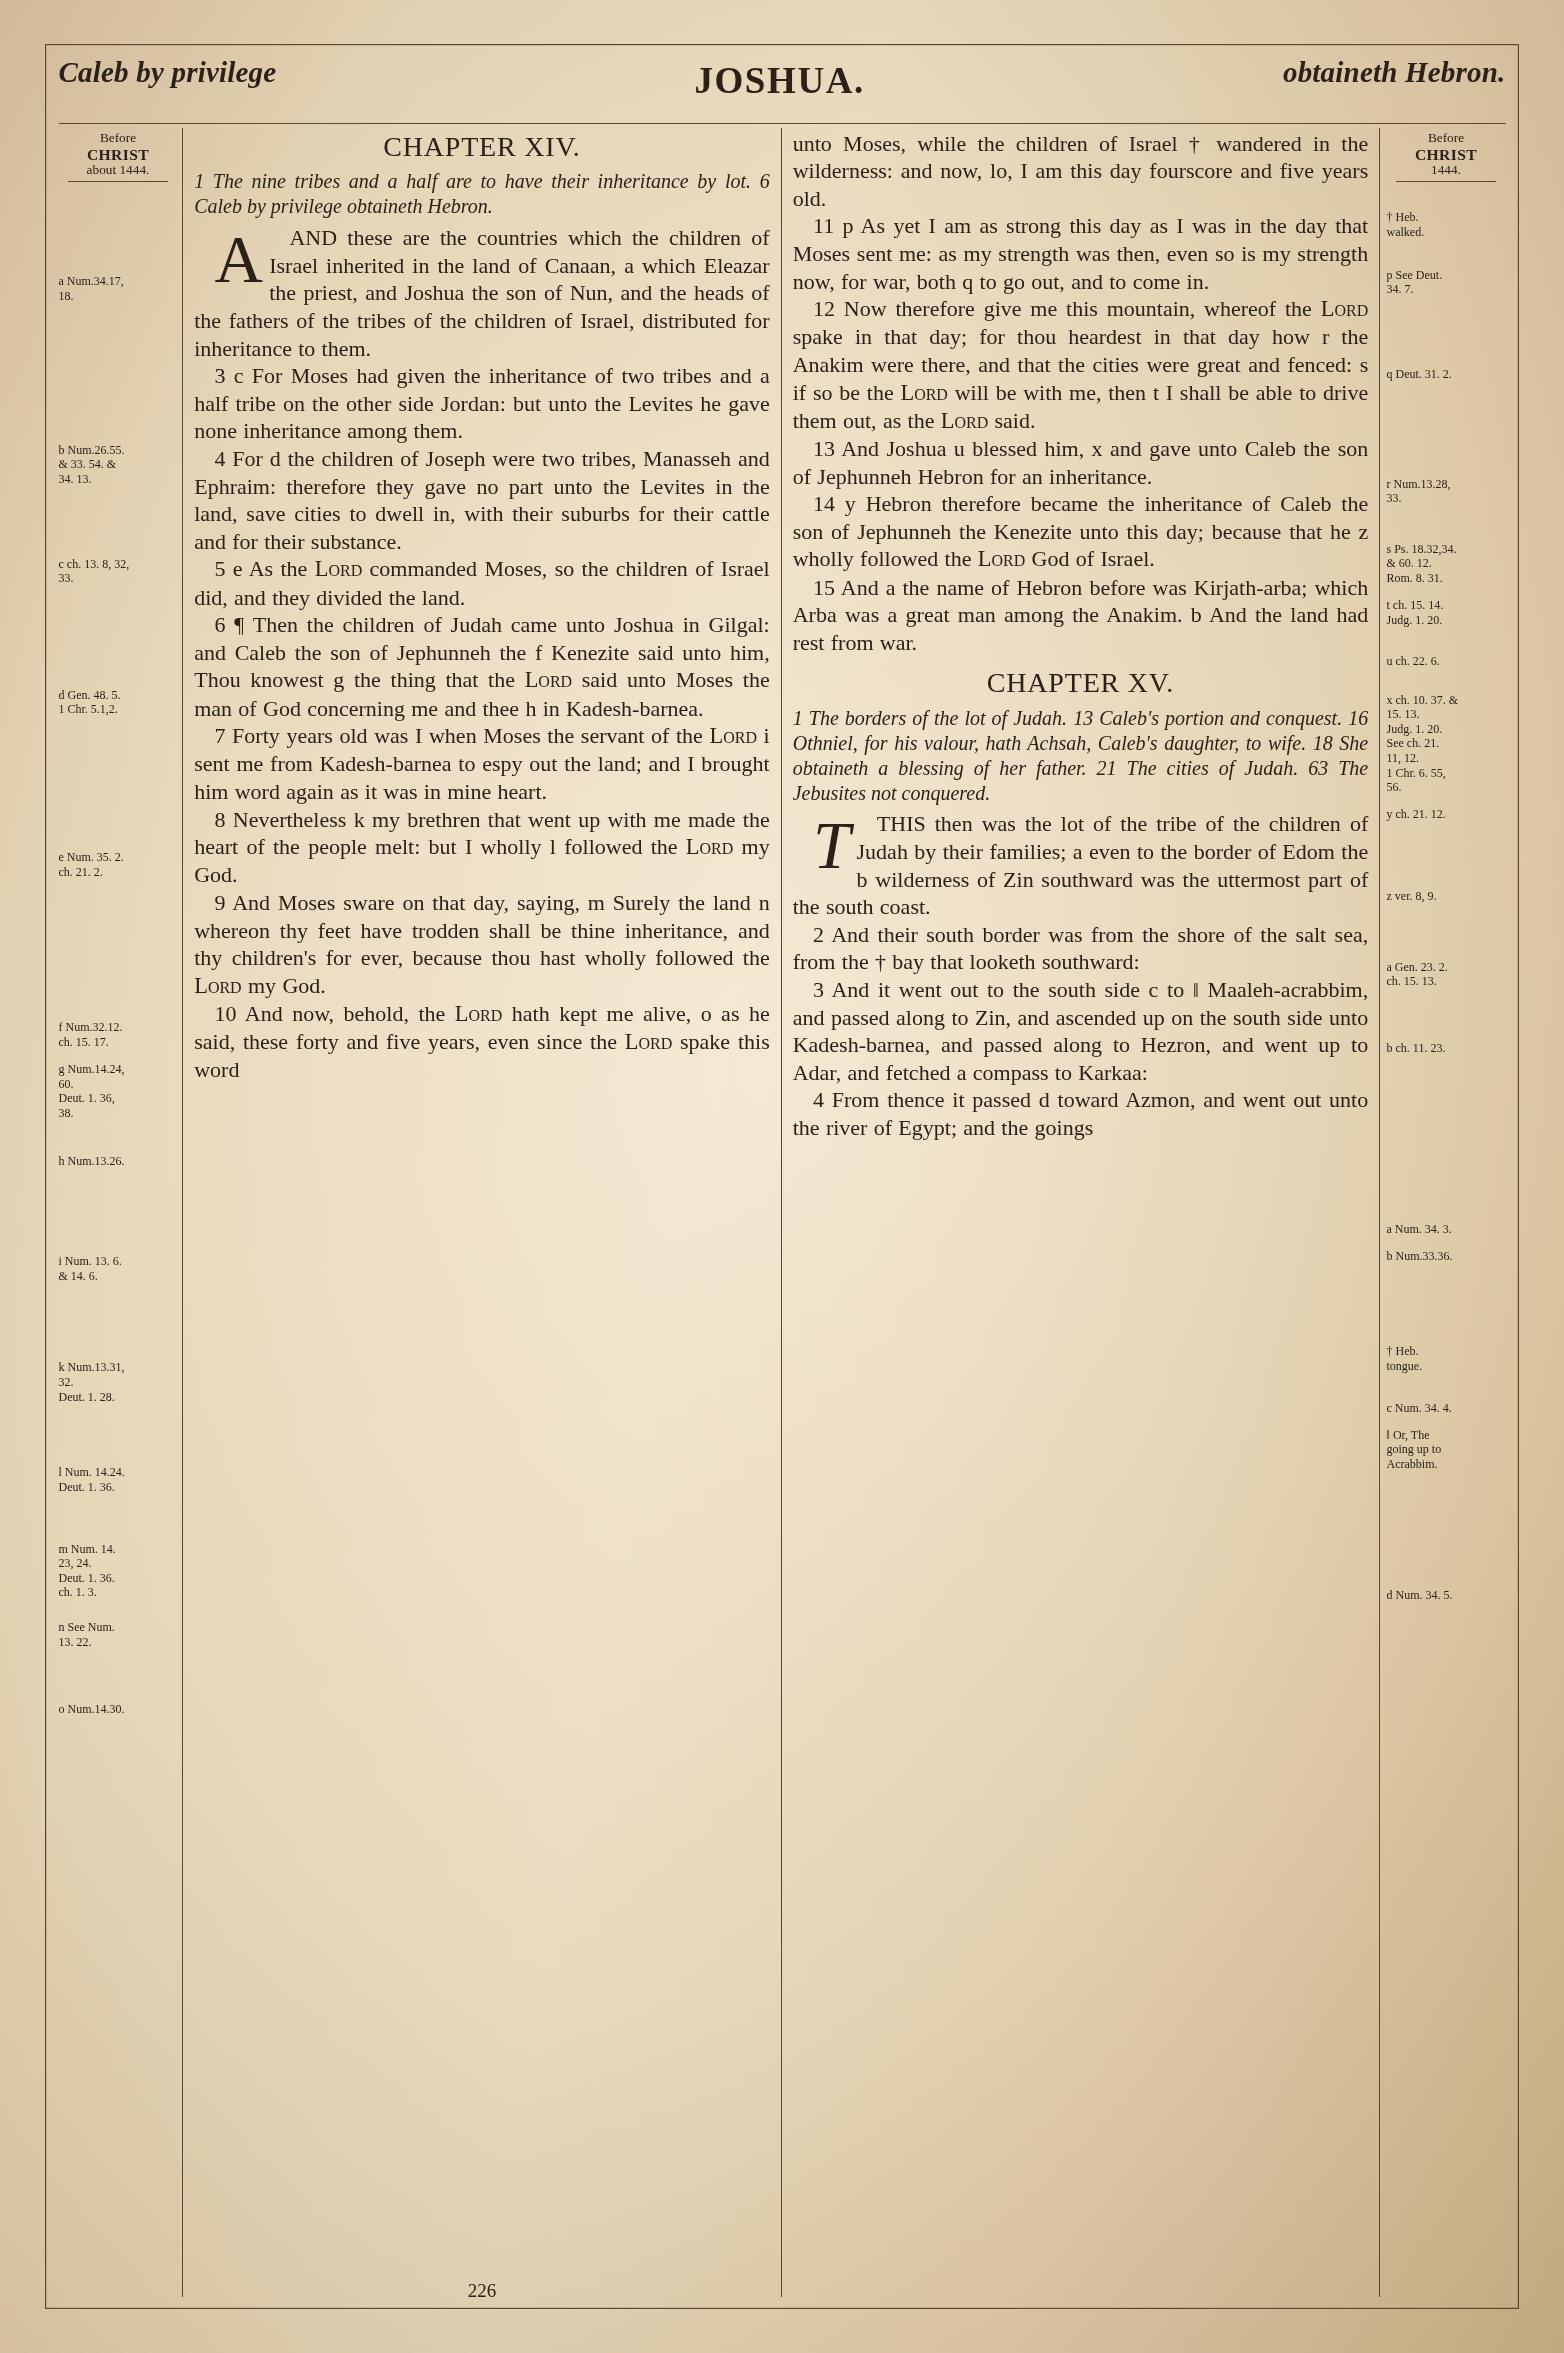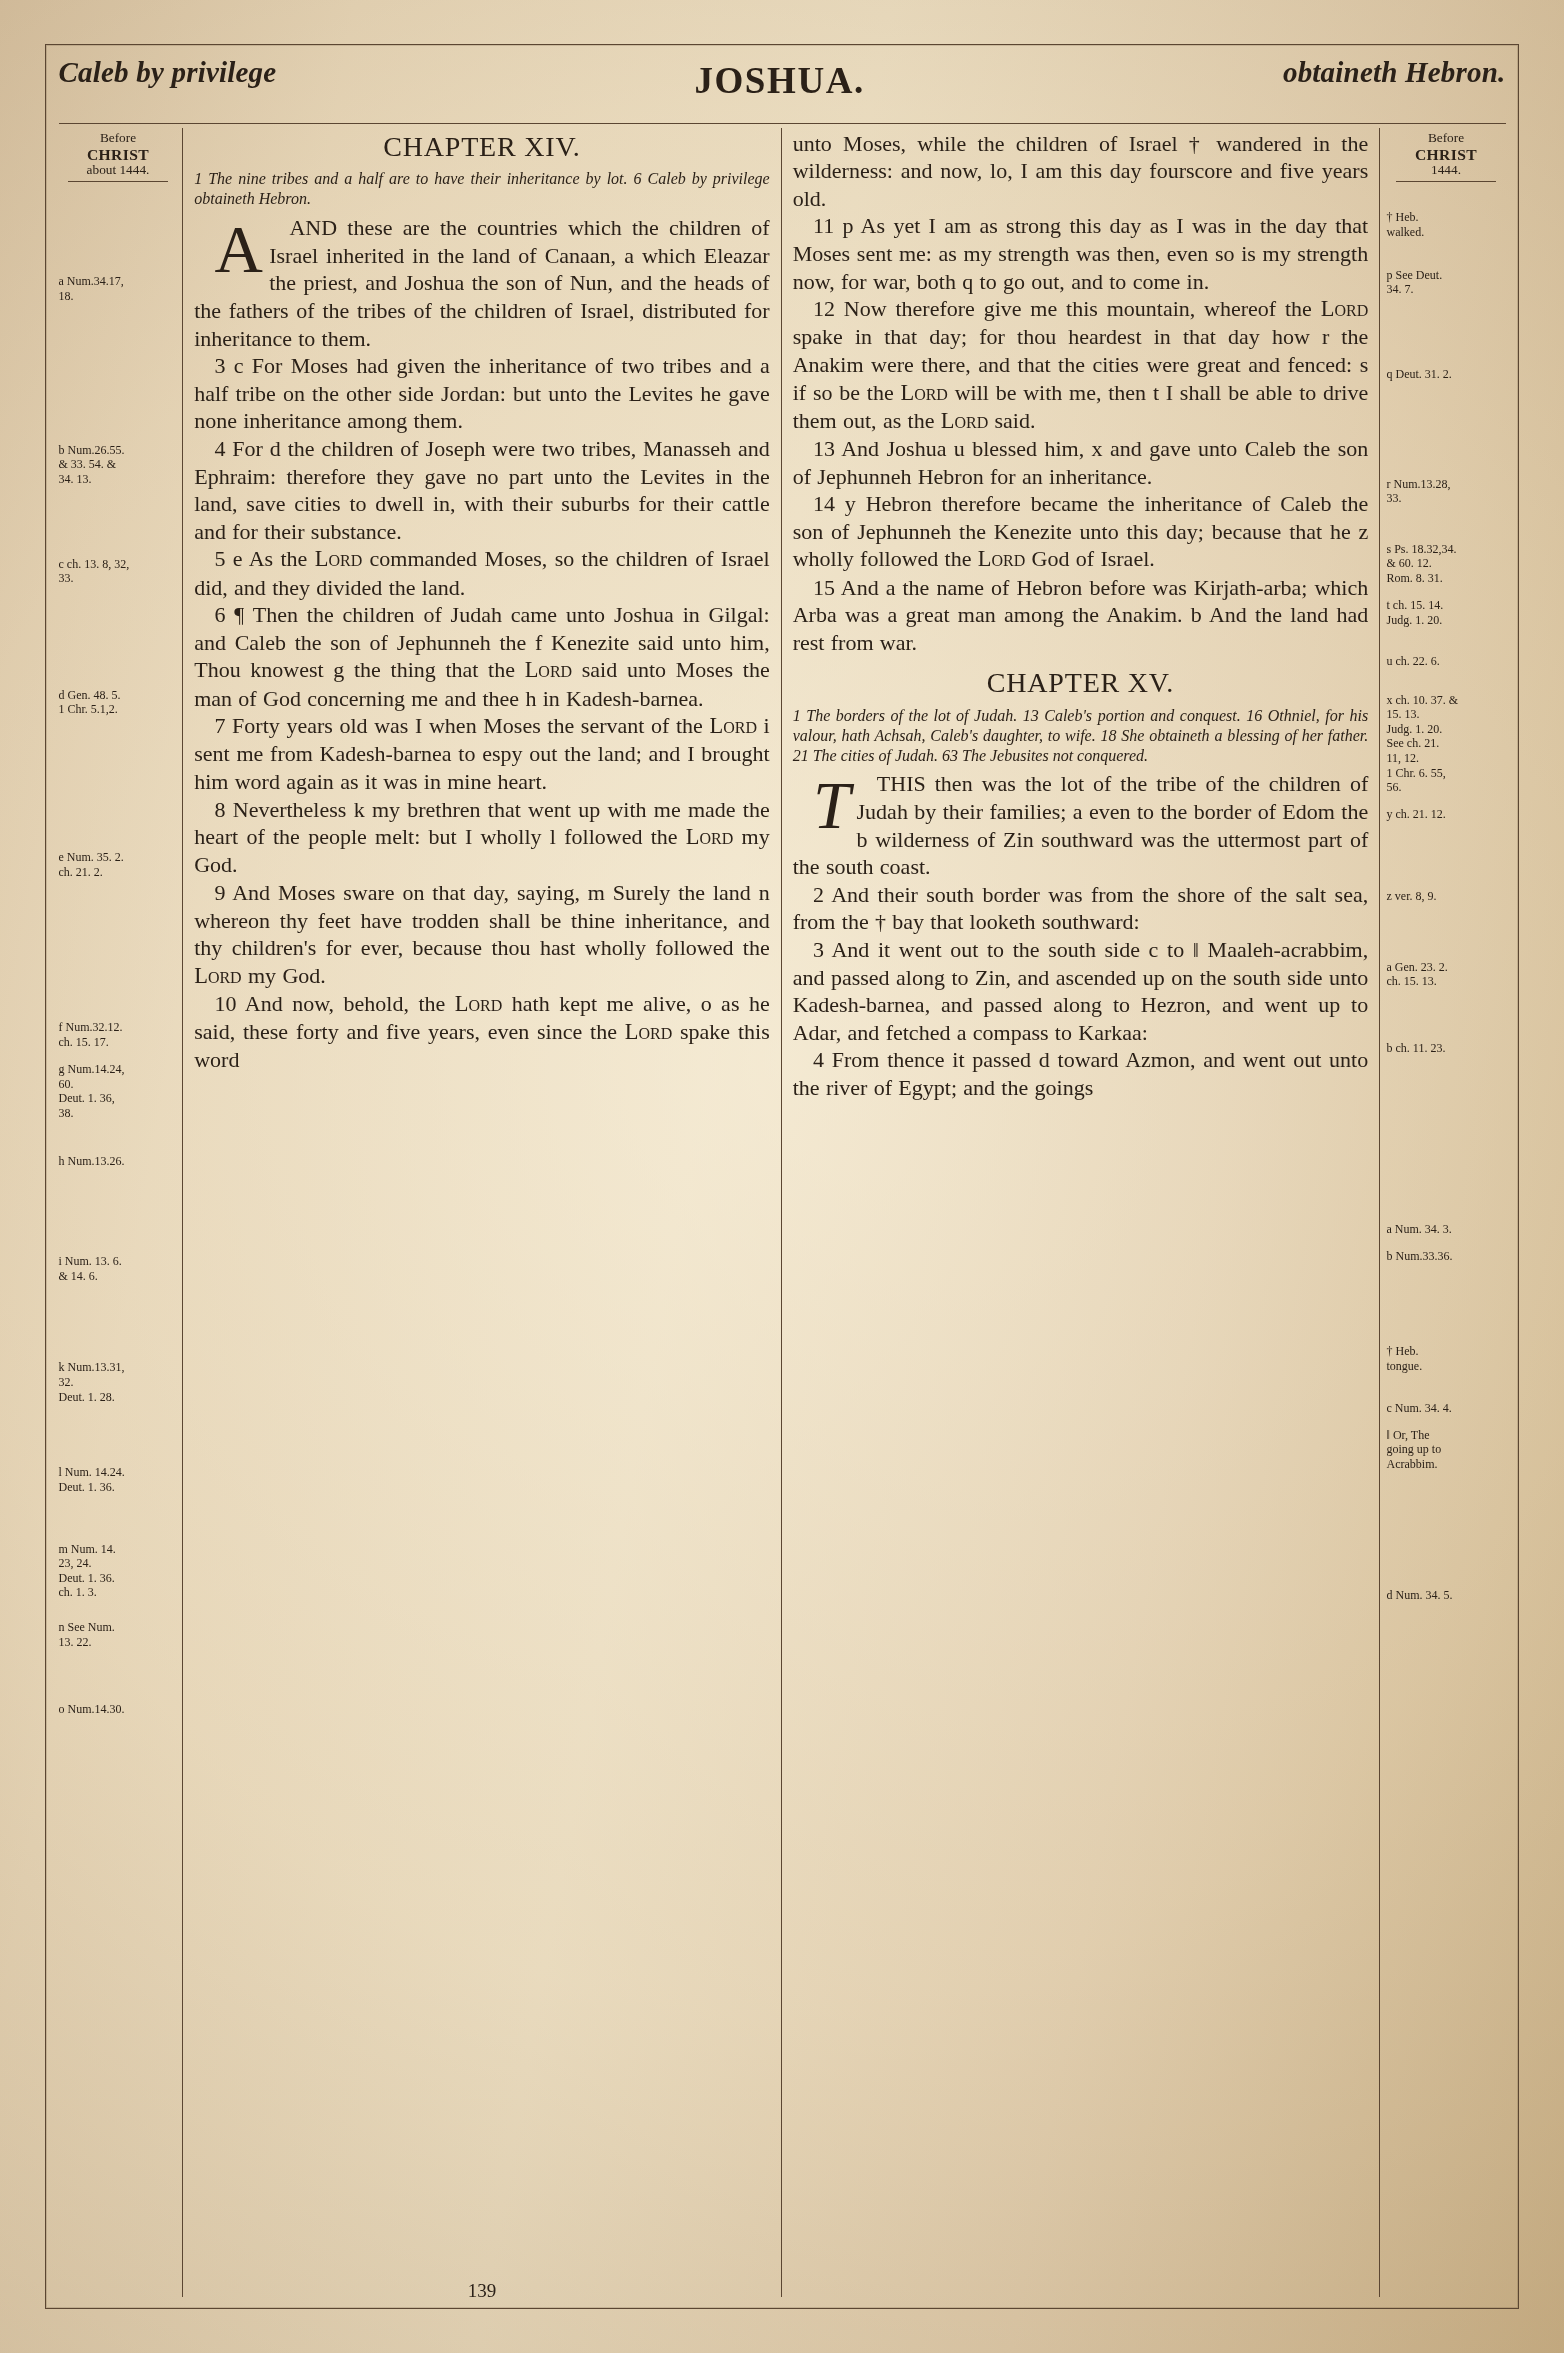--- a/index.html
+++ b/index.html
@@ -71,21 +71,21 @@
   .christ .cc{letter-spacing:0.4px;}
   .christ-rule{border-top:1.2px solid #5b4632;margin:3.9px 9.4px 7.8px 9.4px;}
   .refitem{margin-bottom:12.5px;}
   .refitem .ln{display:block;white-space:nowrap;}
   
   .chaphead{
     text-align:center;font-size:28px;letter-spacing:0.8px;
     margin:1.6px 0 6.3px 0;
   }
   .argument{
-    font-style:italic;font-size:16px;line-height:1.25;
+    font-style:italic;font-size:20px;line-height:1.25;
     text-align:justify;margin-bottom:4.7px;
   }
   p.v{
     margin:0;
     font-size:22px;
     line-height:1.255;
     text-align:justify;
     text-indent:20.3px;
     hyphens:auto;
     word-spacing:0.8px;
@@ -201,21 +201,21 @@
           <p class="v"><span class="dropcap">A</span><span>AND these are the countries which the children of Israel inherited in the land of Canaan, a which Eleazar the priest, and Joshua the son of Nun, and the heads of the fathers of the tribes of the children of Israel, distributed for inheritance to them.</span></p>
           <p class="v">3 c For Moses had given the inheritance of two tribes and a half tribe on the other side Jordan: but unto the Levites he gave none inheritance among them.</p>
           <p class="v">4 For d the children of Joseph were two tribes, Manasseh and Ephraim: therefore they gave no part unto the Levites in the land, save cities to dwell in, with their suburbs for their cattle and for their substance.</p>
           <p class="v">5 e As the <span class="sc" style="font-size:1.02em">Lord</span> commanded Moses, so the children of Israel did, and they divided the land.</p>
           <p class="v">6 ¶ Then the children of Judah came unto Joshua in Gilgal: and Caleb the son of Jephunneh the f Kenezite said unto him, Thou knowest g the thing that the <span class="sc" style="font-size:1.02em">Lord</span> said unto Moses the man of God concerning me and thee h in Kadesh-barnea.</p>
           <p class="v">7 Forty years old was I when Moses the servant of the <span class="sc" style="font-size:1.02em">Lord</span> i sent me from Kadesh-barnea to espy out the land; and I brought him word again as it was in mine heart.</p>
           <p class="v">8 Nevertheless k my brethren that went up with me made the heart of the people melt: but I wholly l followed the <span class="sc" style="font-size:1.02em">Lord</span> my God.</p>
           <p class="v">9 And Moses sware on that day, saying, m Surely the land n whereon thy feet have trodden shall be thine inheritance, and thy children's for ever, because thou hast wholly followed the <span class="sc" style="font-size:1.02em">Lord</span> my God.</p>
           <p class="v">10 And now, behold, the <span class="sc" style="font-size:1.02em">Lord</span> hath kept me alive, o as he said, these forty and five years, even since the <span class="sc" style="font-size:1.02em">Lord</span> spake this word</p>
 
-          <div class="pagenum">139</div>
+          <div class="pagenum">226</div>
         </div>
 
         <div class="textcol clip">
           <p class="v cont">unto Moses, while the children of Israel † wandered in the wilderness: and now, lo, I am this day fourscore and five years old.</p>
           <p class="v">11 p As yet I am as strong this day as I was in the day that Moses sent me: as my strength was then, even so is my strength now, for war, both q to go out, and to come in.</p>
           <p class="v">12 Now therefore give me this mountain, whereof the <span class="sc" style="font-size:1.02em">Lord</span> spake in that day; for thou heardest in that day how r the Anakim were there, and that the cities were great and fenced: s if so be the <span class="sc" style="font-size:1.02em">Lord</span> will be with me, then t I shall be able to drive them out, as the <span class="sc" style="font-size:1.02em">Lord</span> said.</p>
           <p class="v">13 And Joshua u blessed him, x and gave unto Caleb the son of Jephunneh Hebron for an inheritance.</p>
           <p class="v">14 y Hebron therefore became the inheritance of Caleb the son of Jephunneh the Kenezite unto this day; because that he z wholly followed the <span class="sc" style="font-size:1.02em">Lord</span> God of Israel.</p>
           <p class="v">15 And a the name of Hebron before was Kirjath-arba; which Arba was a great man among the Anakim.  b And the land had rest from war.</p>
 

